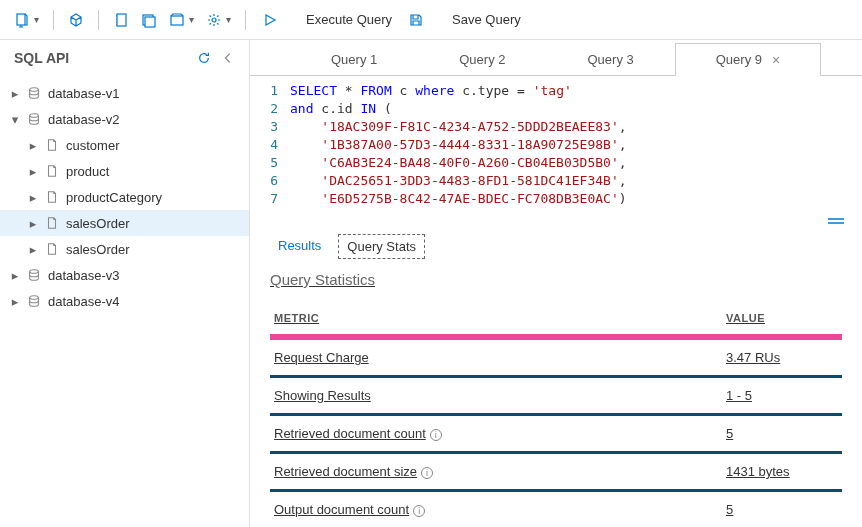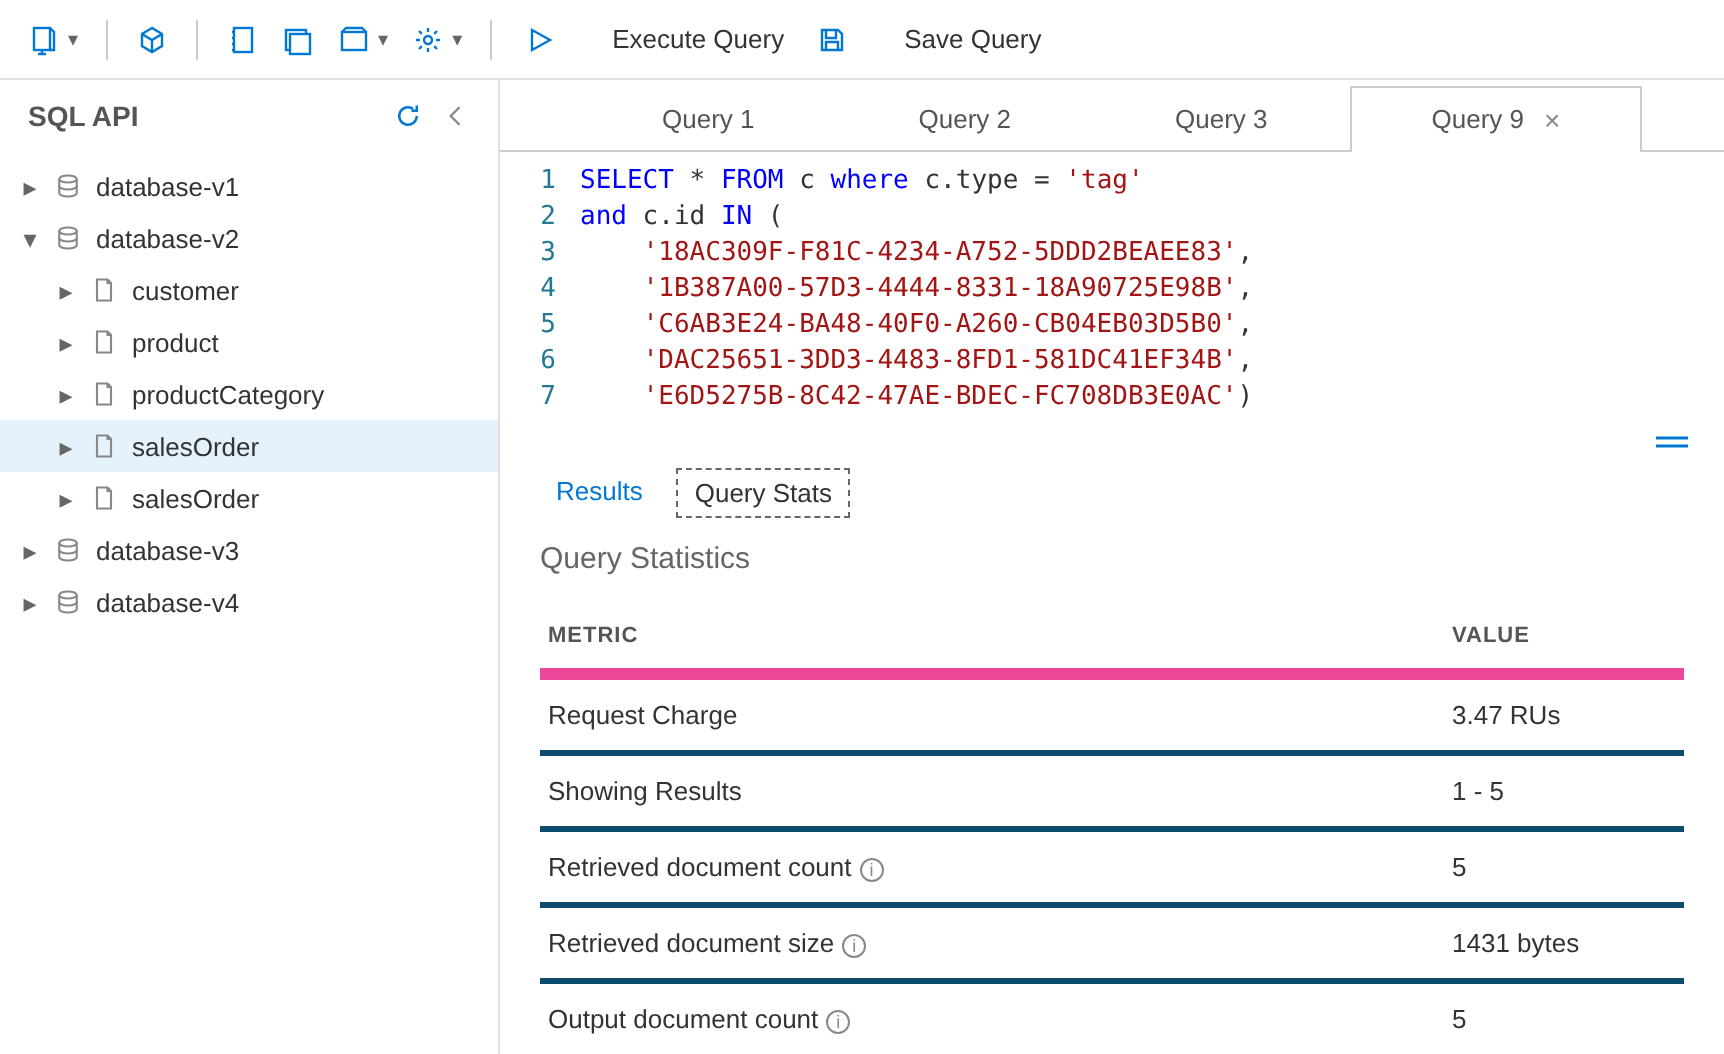--- a/index.html
+++ b/index.html
@@ -48,21 +48,21 @@
   
   
   .resizer { height: 10px; display: flex; justify-content: flex-end; align-items: center; padding-right: 18px; color: #0078d4; }
   
   
   .subtabs { display: flex; gap: 9px; padding: 8px 20px 12px; }
   .subtab { color: #0078d4; cursor: pointer; padding: 4px 8px; }
   .subtab.active { color: #333; border: 1px dashed #666; }
   
   
-  .stats-wrap { padding: 0 20px; overflow: auto; flex: 1; }
+  .stats-wrap { padding: 0 20px; overflow: auto; flex: 1; text-decoration: underline; }
   .stats-title { font-size: 15px; color: #666; margin-bottom: 14px; }
   .stats-table { width: 100%; border-collapse: collapse; }
   .stats-table th { text-align: left; font-size: 11px; font-weight: 600; color: #555; letter-spacing: 0.5px; padding: 10px 4px; border-bottom: 6px solid #ec4899; }
   .stats-table th:last-child { text-align: left; }
   .stats-table td { padding: 10px 4px; border-bottom: 3px solid #0c4a6e; color: #333; }
   .stats-table td:last-child { white-space: nowrap; }
   .info-icon { display: inline-block; width: 12px; height: 12px; border: 1px solid #888; border-radius: 50%; font-size: 9px; line-height: 11px; text-align: center; color: #888; margin-left: 4px; }
 </style>
 </head>
 <body>

